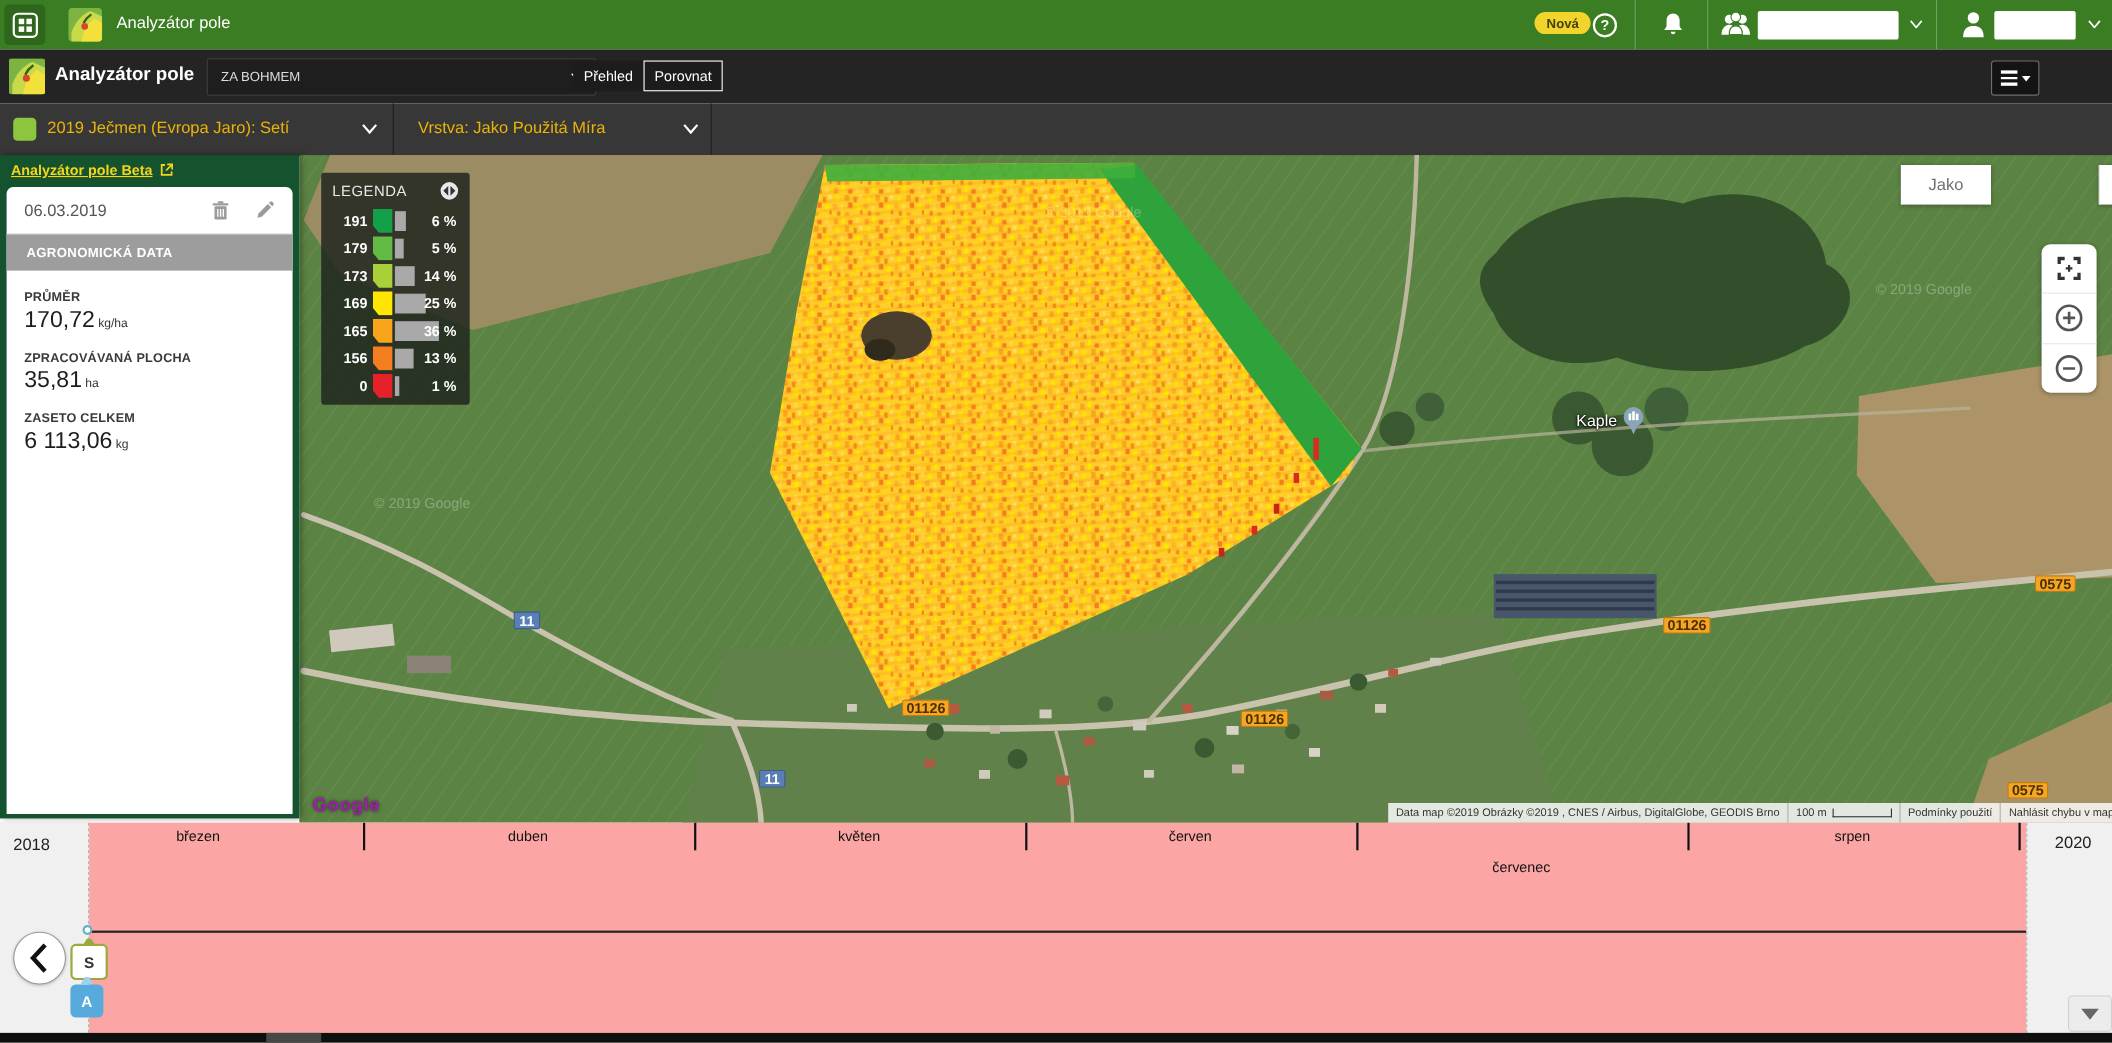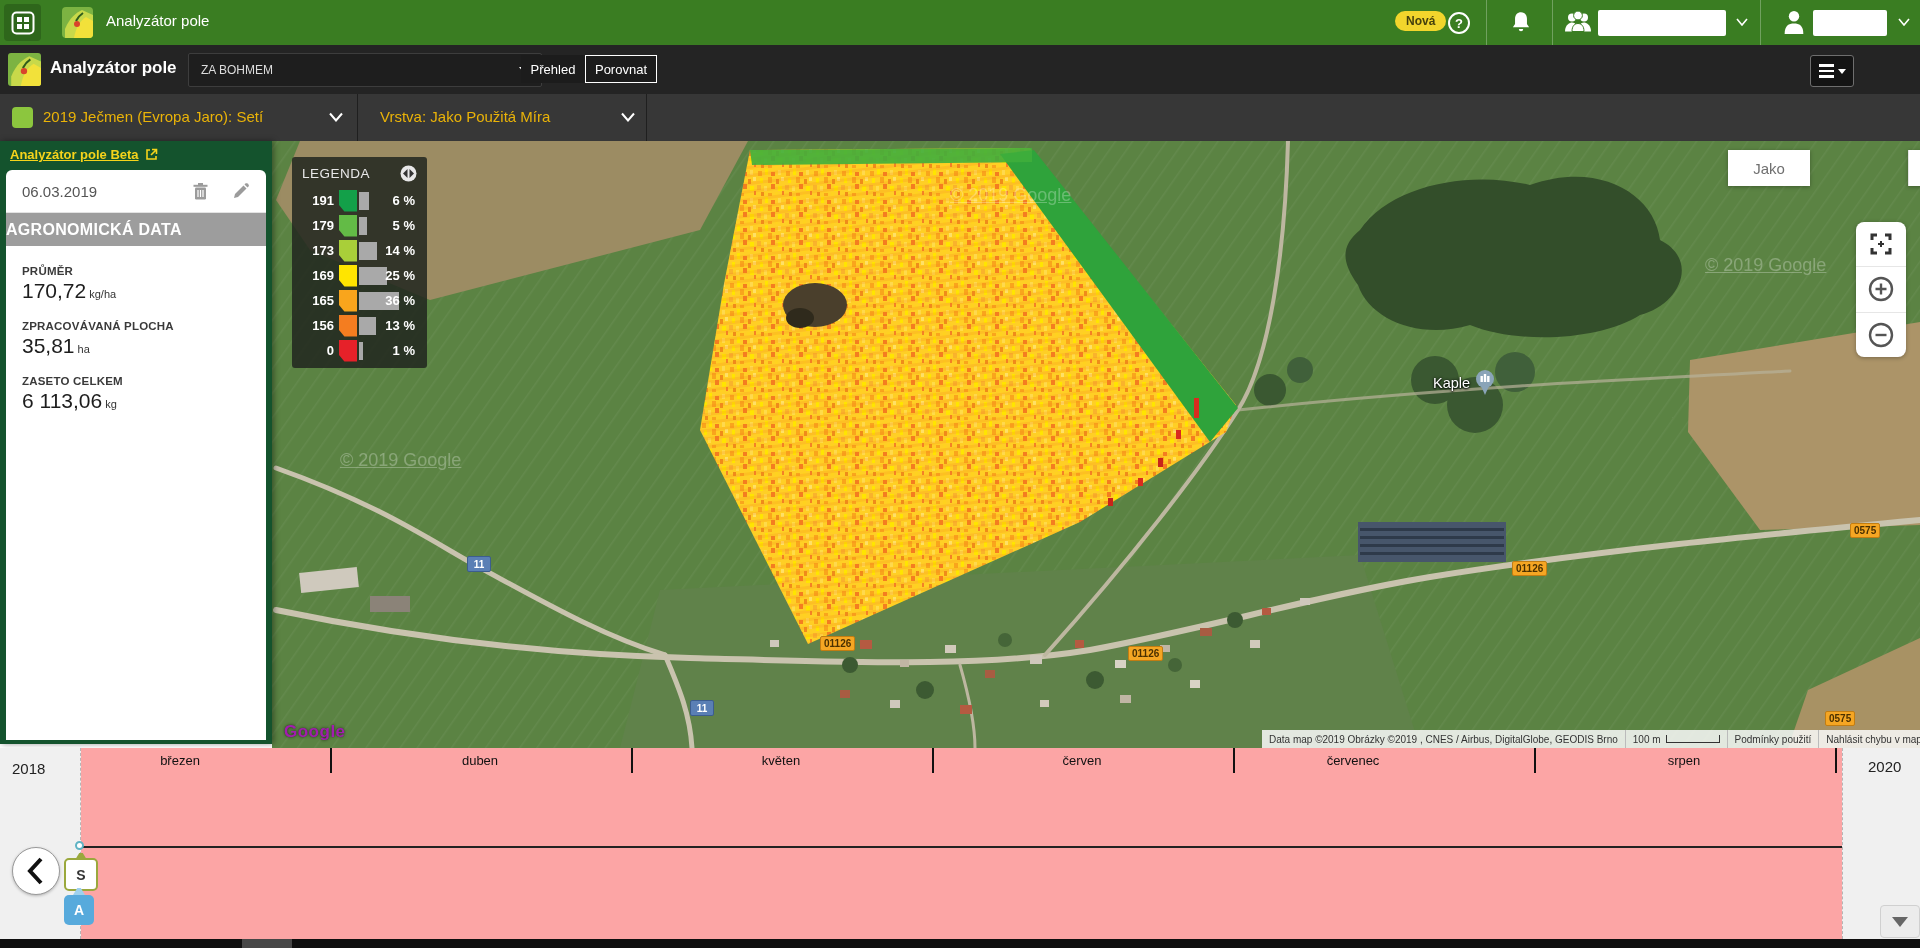--- a/index.html
+++ b/index.html
@@ -42,22 +42,22 @@
   .fb-sep{position:absolute;top:0;width:1px;height:47px;background:#1f1f1f;}
   .fb-chev{position:absolute;top:18px;width:16px;height:10px;}
 
   
   .side-col{left:0;top:141px;width:272px;height:603px;background:#14532d;box-shadow:2px 0 6px rgba(0,0,0,.4);}
   .beta-row{position:absolute;left:10px;top:6px;display:flex;align-items:center;gap:6px;}
   .beta-link{color:#f6d41b;font-size:13px;font-weight:bold;text-decoration:underline;cursor:pointer;}
   .side-card{position:absolute;left:6px;top:29px;width:260px;height:570px;background:#fff;border-radius:6px 6px 0 0;}
   .date-row{display:flex;align-items:center;height:42px;padding:0 16px;border-bottom:1px solid #e3e3e3;color:#555;font-size:15px;}
   .date-icons{margin-left:auto;display:flex;gap:22px;}
-  .gray-head{height:33px;background:#9d9d9d;color:#fff;font-weight:bold;font-size:16px;display:flex;align-items:center;
-             padding-left:0;letter-spacing:.3px;}
+  .gray-head{height:33px;background:#9d9d9d;color:#fff;font-weight:bold;font-size:12px;display:flex;align-items:center;
+             padding-left:18px;letter-spacing:.3px;}
   .stats{padding:2px 16px;}
   .stat-label{font-size:11.5px;font-weight:bold;color:#3a3a3a;letter-spacing:.2px;margin-top:17px;}
   .stat-value{font-size:21px;color:#1d1d1d;margin-top:2px;}
   .stat-unit{font-size:11px;color:#333;margin-left:3px;font-weight:normal;}
 
   
   .map-svg{left:272px;top:141px;cursor:grab;}
   .legend{left:292px;top:157px;width:135px;height:211px;background:rgba(33,38,31,.85);border-radius:3px;
           padding:8px 10px;box-sizing:border-box;color:#fff;}
   .legend-title{display:flex;align-items:center;color:#e8e8e8;font-size:13.5px;letter-spacing:.5px;}
@@ -65,27 +65,27 @@
   .lg-val{width:32px;text-align:right;font-size:13px;font-weight:bold;margin-right:5px;}
   .lg-swatch{width:18px;height:22px;clip-path:polygon(0 0,100% 0,100% 100%,30% 100%,0 70%);}
   .lg-bar{height:18px;background:#a9a9a9;margin-left:2px;}
   .lg-pct{position:absolute;right:2px;font-size:13px;font-weight:bold;}
   .maptype{top:150px;height:36px;background:#fff;display:flex;align-items:center;justify-content:center;
            font-size:15px;cursor:pointer;box-shadow:0 1px 4px rgba(0,0,0,.3);}
   .zoomctrl{left:1856px;top:222px;width:50px;height:135px;background:#fff;border-radius:8px;
             box-shadow:0 1px 4px rgba(0,0,0,.3);display:flex;flex-direction:column;}
   .zoomctrl .zc{flex:1;display:flex;align-items:center;justify-content:center;cursor:pointer;}
   .zoomctrl .zc + .zc{border-top:1px solid #e6e6e6;}
-  .shield{position:absolute;font-size:10px;font-weight:bold;display:flex;align-items:center;justify-content:center;
+  .shield{position:absolute;font-size:13px;font-weight:bold;display:flex;align-items:center;justify-content:center;
           border-radius:2px;}
   .shield.blue{background:#5a7fb5;color:#fff;border:1px solid #3c5d8e;width:22px;height:14px;}
   .shield.orange{background:#f5a623;color:#4a3000;border:1px solid #c27d12;height:13px;padding:0 3px;}
   .kaple{left:1433px;top:369px;display:flex;align-items:center;gap:5px;}
   .kaple-txt{color:#fff;font-size:14.5px;text-shadow:0 0 3px #000,0 1px 2px #000;}
-  .gcpy{position:absolute;color:rgba(255,255,255,.28);font-size:18px;text-decoration:underline;}
+  .gcpy{position:absolute;color:rgba(255,255,255,.28);font-size:13px;}
   .google-logo{left:284px;top:722px;color:#a21caf;font-size:17px;font-weight:bold;letter-spacing:.5px;
                text-shadow:0 0 3px rgba(0,0,0,.7);}
   .attrib{left:1262px;top:730px;height:18px;display:flex;align-items:center;font-size:10px;color:#333;}
   .attrib .ab{background:rgba(250,250,250,.85);height:18px;display:flex;align-items:center;padding:0 7px;
               border-left:1px solid #bbb;white-space:nowrap;}
   .scalebar{display:inline-block;width:52px;height:7px;border:1px solid #333;border-top:none;margin-left:5px;}
 
   
   .timeline{left:0;top:748px;width:1920px;height:191px;background:#fca5a5;}
   .tl-gray{position:absolute;top:0;height:191px;background:#f0f0f0;}
@@ -482,21 +482,21 @@
     <div class="tl-tick" style="left:631px;"></div>
     <div class="tl-tick" style="left:932px;"></div>
     <div class="tl-tick" style="left:1233px;"></div>
     <div class="tl-tick" style="left:1534px;"></div>
     <div class="tl-tick" style="left:1835px;"></div>
 
     <span class="tl-month" style="left:180px;">březen</span>
     <span class="tl-month" style="left:480px;">duben</span>
     <span class="tl-month" style="left:781px;">květen</span>
     <span class="tl-month" style="left:1082px;">červen</span>
-    <span class="tl-month" style="left:1353px;">červenec</span>
+    <span class="tl-month" style="left:1383px;margin-top:28px;">červenec</span>
     <span class="tl-month" style="left:1684px;">srpen</span>
 
     <div class="tl-line"></div>
     <div class="tl-dot"></div>
 
     <div class="marker" style="left:64px;top:110px;height:29px;background:#fff;border:2px solid #9aa83c;color:#333;">
       <span class="tab" style="background:#9aa83c;"></span>
       <span>S</span>
     </div>
     <div class="marker" style="left:64px;top:147px;height:30px;background:#57aadc;color:#fff;">

